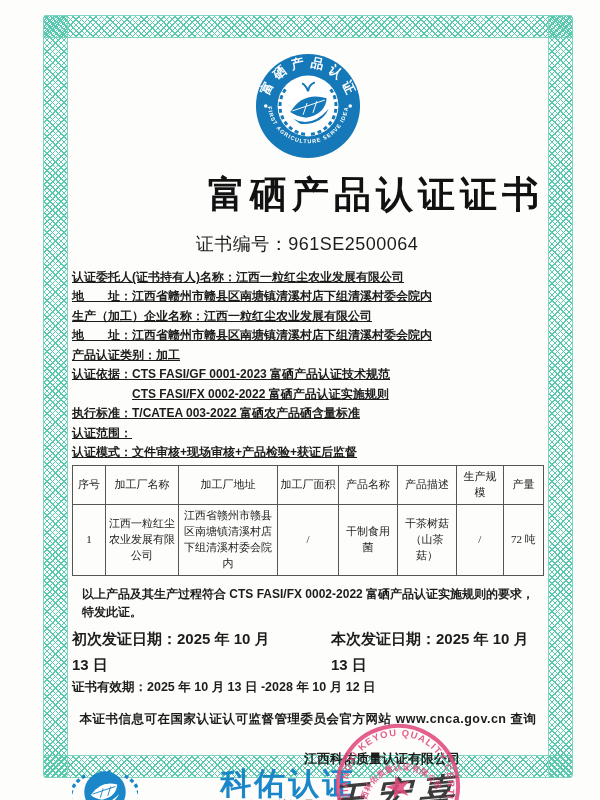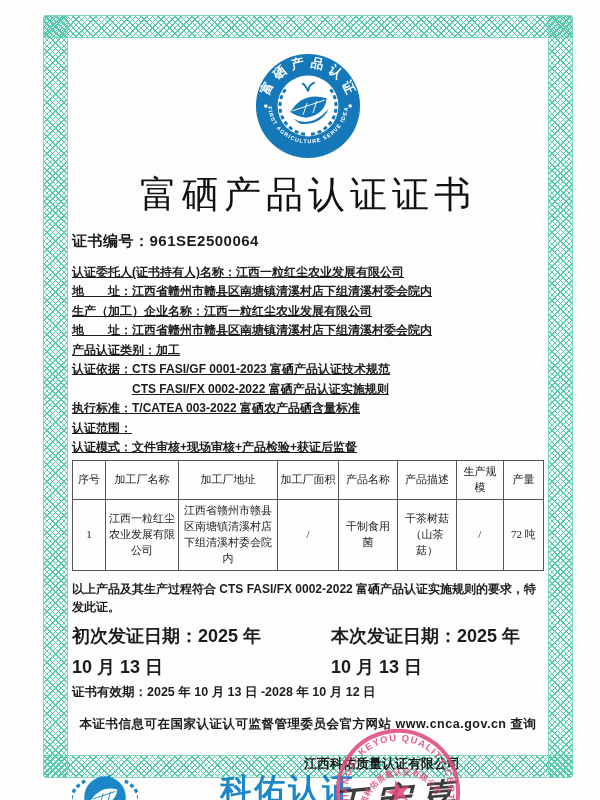--- a/index.html
+++ b/index.html
@@ -20,44 +20,44 @@
   }
   .band.top{left:43px;right:27px;top:15px;height:23px;}
   .band.bottom{left:43px;right:27px;bottom:22px;height:23px;}
   .band.left{left:43px;top:15px;bottom:22px;width:25px;}
   .band.right{right:27px;top:15px;bottom:22px;width:25px;}
 
   
   #content{position:absolute;left:72px;right:56px;top:42px;}
   .emblem-wrap{text-align:center;margin:10px 0 2px;}
   .title{
-    text-align:center;font-size:37px;font-weight:normal;letter-spacing:5px;
+    text-align:right;font-size:37px;font-weight:bold;letter-spacing:5px;
     margin:6px 0 12px;color:#111;
   }
   .certno{
-    text-align:left;font-weight:bold;font-size:15px;margin:0 2px 12px 0;
+    text-align:center;font-weight:normal;font-size:18px;margin:0 2px 12px 0;
     letter-spacing:.5px;
   }
   .fields{font-size:12px;font-weight:bold;text-decoration:underline;}
   .frow{display:flex;line-height:1.62;}
   .frow .lab{white-space:nowrap;}
   .frow .val{white-space:nowrap;}
   .frow .val2 div{white-space:nowrap;}
 
   table.scope{
     width:100%;border-collapse:collapse;margin-top:3px;
     font-family:"Liberation Serif","DejaVu Serif",serif;
     font-size:11px;color:#222;
   }
   table.scope th, table.scope td{
     border:1px solid #555;padding:3px 2px;text-align:center;
     font-weight:normal;line-height:1.45;
   }
-  .statement{font-size:12px;font-weight:bold;margin-top:9px;line-height:1.5;}
-  .dates{display:flex;gap:46px;font-size:18px;font-weight:bold;margin-top:5px;line-height:1.7;}
+  .statement{font-size:12px;font-weight:bold;margin-top:9px;line-height:1.5;margin-left:10px;}
+  .dates{display:flex;gap:46px;font-size:15px;font-weight:bold;margin-top:5px;line-height:1.7;}
   .validity{font-size:12.5px;font-weight:bold;line-height:1.7;}
   .queryline{text-align:center;font-size:12.5px;font-weight:bold;margin-top:13px;letter-spacing:.5px;}
 
   
   .footer{display:flex;align-items:center;margin-top:14px;height:104px;position:relative;}
   .keyou{display:flex;align-items:center;gap:8px;}
   .keyou-text .cn{
     font-size:31px;font-weight:bold;color:#1b87c9;letter-spacing:3px;line-height:1.05;
     font-family:"Liberation Sans",sans-serif;
     text-align:right;

